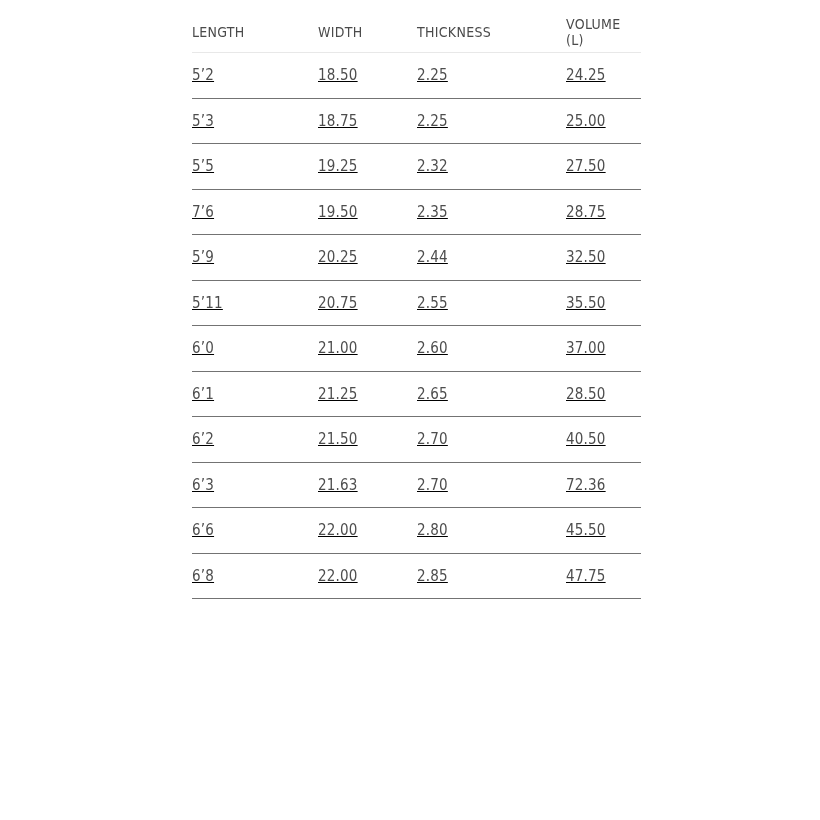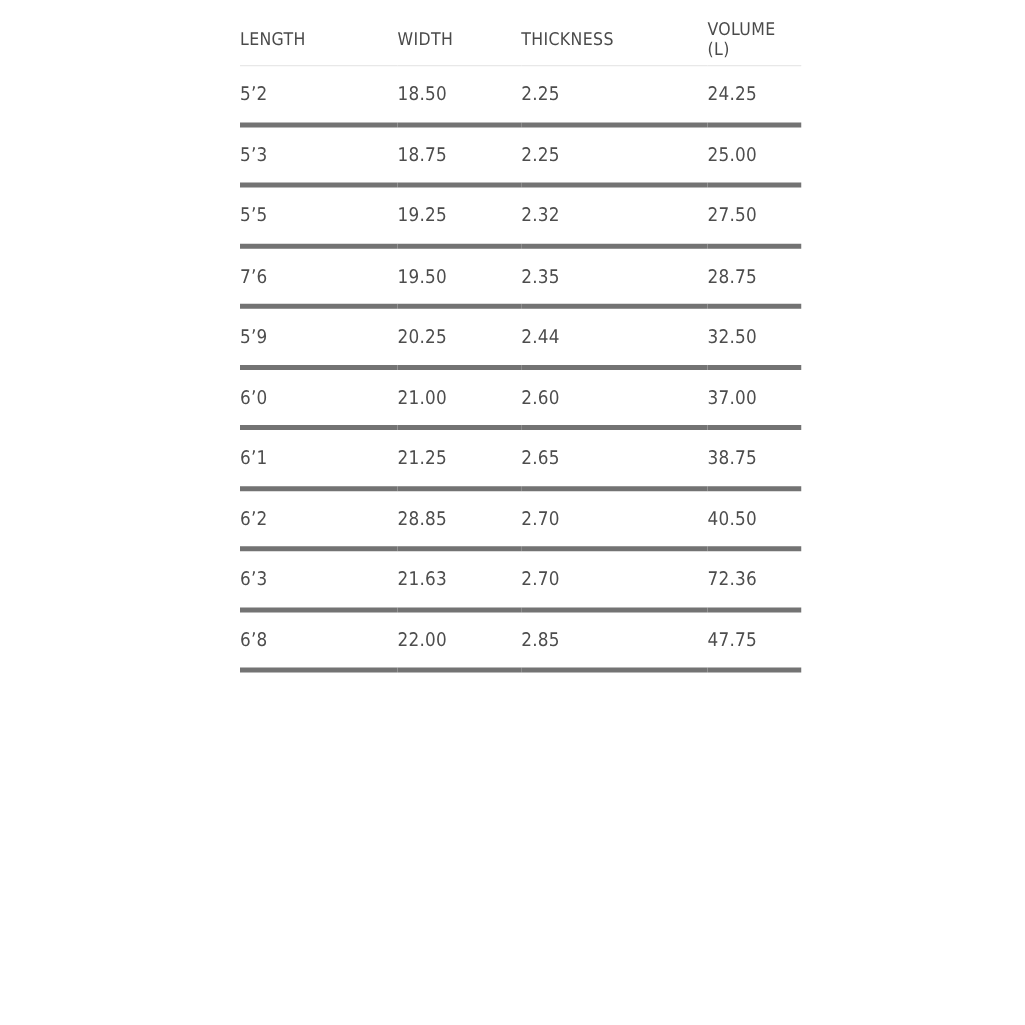--- a/index.html
+++ b/index.html
@@ -27,21 +27,22 @@
     table-layout: fixed;
   }
   col.c1 { width: 126px; }
   col.c2 { width: 99px; }
   col.c3 { width: 149px; }
   col.c4 { width: auto; }
   thead tr {
     border-bottom: 1px solid #e8e8e8;
   }
   tbody tr {
-    border-bottom: 4px solid #737373;
+    border-bottom: 1px solid #737373;
+    text-decoration: underline;
   }
   th {
     height: 41px;
     text-align: left;
     vertical-align: middle;
     padding: 0;
     font-size: 14px;
     font-weight: 500;
     letter-spacing: 0.3px;
     color: #4a4a4a;
@@ -102,42 +103,54 @@
           <td>2.35</td>
           <td>28.75</td>
         </tr>
         <tr>
           <td>5’9</td>
           <td>20.25</td>
           <td>2.44</td>
           <td>32.50</td>
         </tr>
         <tr>
+          <td>5’11</td>
+          <td>20.75</td>
+          <td>2.55</td>
+          <td>35.50</td>
+        </tr>
+        <tr>
           <td>6’0</td>
           <td>21.00</td>
           <td>2.60</td>
           <td>37.00</td>
         </tr>
         <tr>
           <td>6’1</td>
           <td>21.25</td>
           <td>2.65</td>
-          <td>38.75</td>
+          <td>28.50</td>
         </tr>
         <tr>
           <td>6’2</td>
-          <td>28.85</td>
+          <td>21.50</td>
           <td>2.70</td>
           <td>40.50</td>
         </tr>
         <tr>
           <td>6’3</td>
           <td>21.63</td>
           <td>2.70</td>
           <td>72.36</td>
+        </tr>
+        <tr>
+          <td>6’6</td>
+          <td>22.00</td>
+          <td>2.80</td>
+          <td>45.50</td>
         </tr>
         <tr>
           <td>6’8</td>
           <td>22.00</td>
           <td>2.85</td>
           <td>47.75</td>
         </tr>
       </tbody>
   </table>
 </div>

